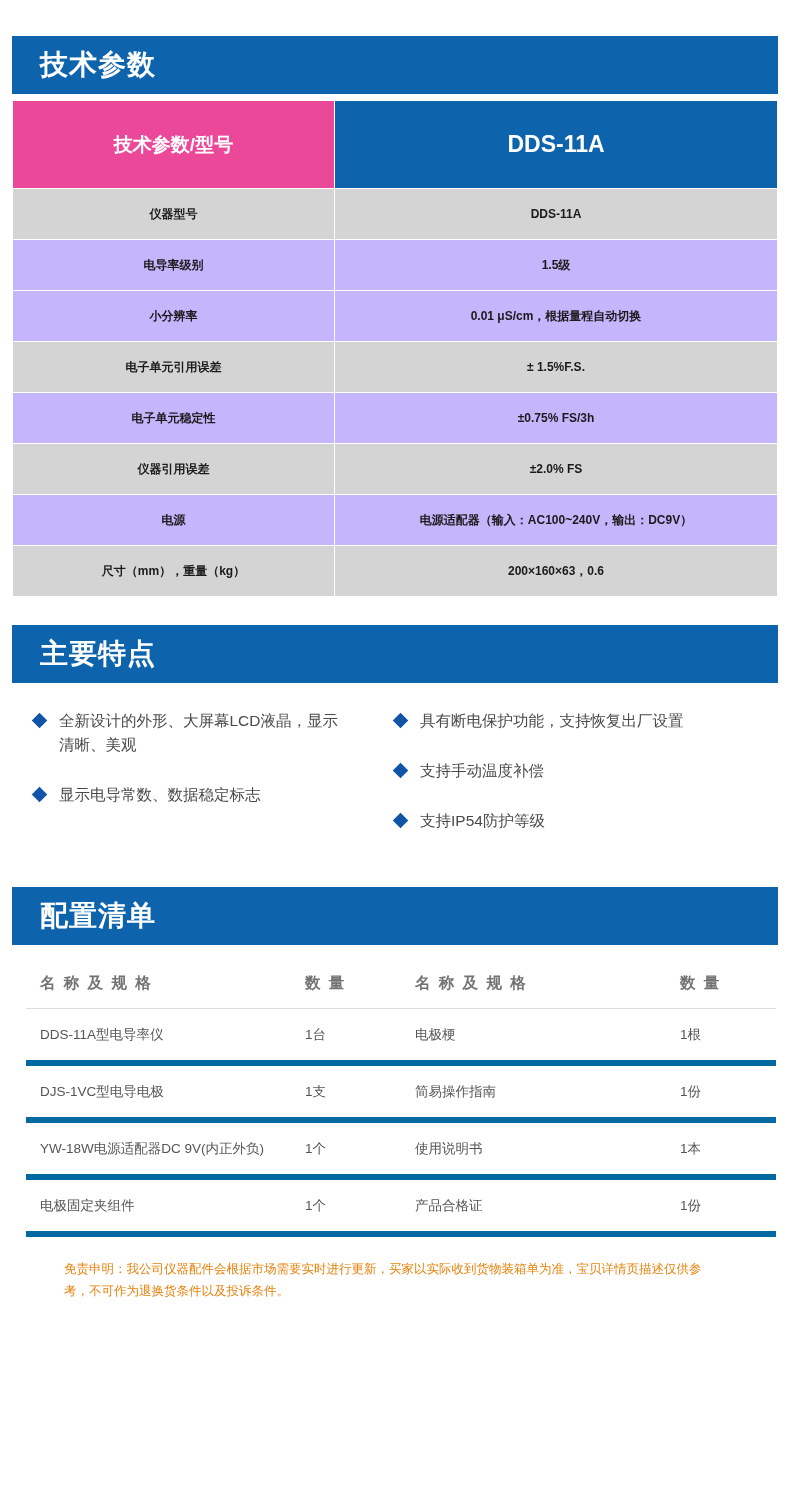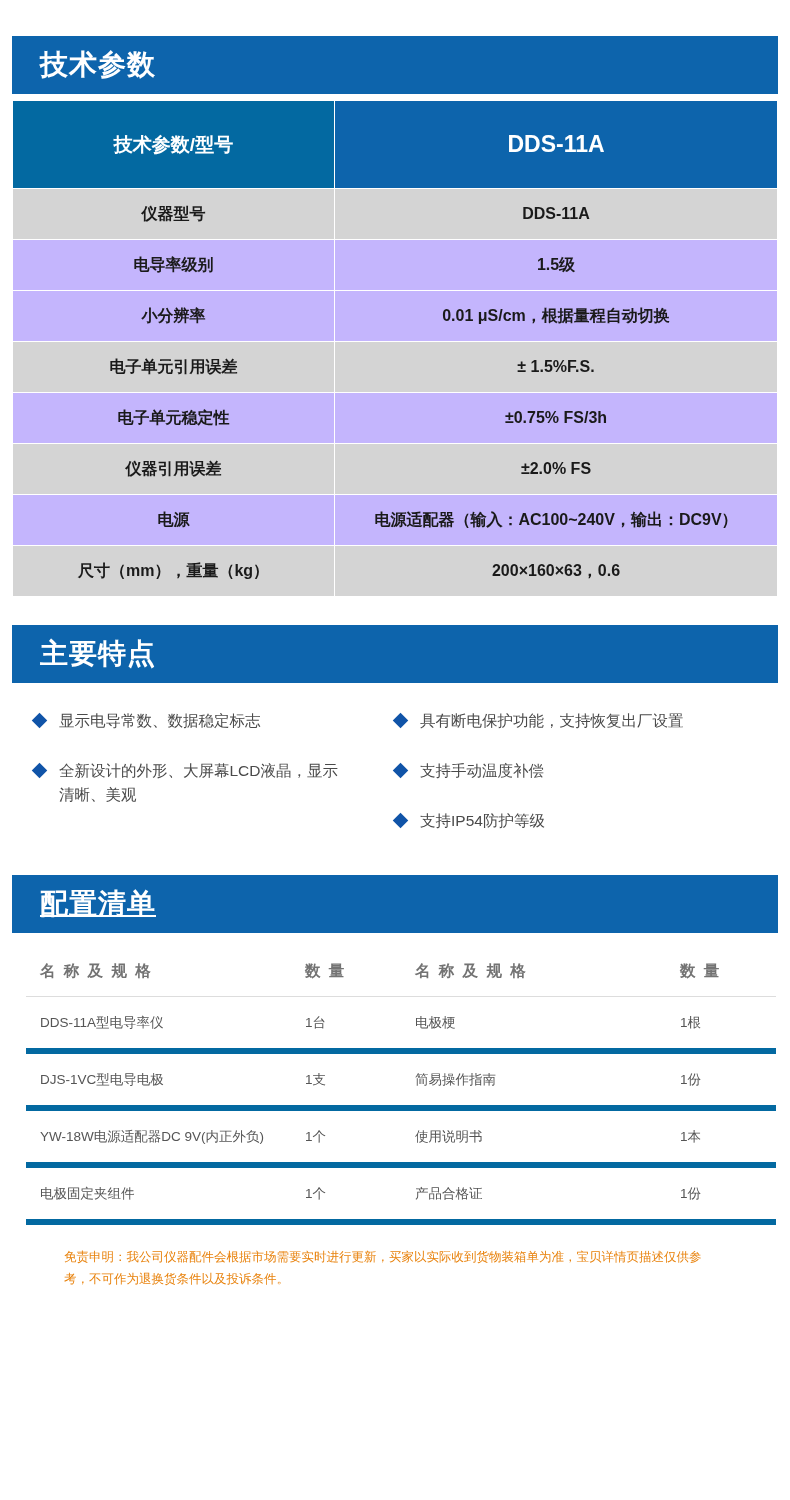--- a/index.html
+++ b/index.html
@@ -24,52 +24,52 @@
     font-size: 28px;
     font-weight: bold;
     letter-spacing: 1px;
     display: flex;
     align-items: center;
     padding-left: 28px;
     height: 58px;
   }
   .banner-spec   { margin: 36px 12px 0 12px; }
   .banner-feat   { margin: 28px 12px 0 12px; }
-  .banner-config { margin: 16px 12px 0 12px; text-decoration: underline; }
+  .banner-config { margin: 28px 12px 0 12px; }
 
   
   .spec-table {
     margin: 6px 12px 0 12px;
     width: 766px;
     border-collapse: collapse;
     table-layout: fixed;
   }
   .spec-table th.head-left {
-    background: #0369a1;
+    background: #ec4899;
     color: #ffffff;
     font-size: 19px;
     font-weight: bold;
     height: 88px;
     width: 322px;
     text-align: center;
     border: 1px solid #ffffff;
   }
   .spec-table th.head-right {
     background: #0d64ac;
     color: #ffffff;
     font-size: 23px;
     font-weight: bold;
     height: 88px;
     text-align: center;
     border: 1px solid #ffffff;
   }
   .spec-table td {
     height: 51px;
     text-align: center;
-    font-size: 16px;
+    font-size: 12px;
     color: #1a1a1a;
     font-weight: bold;
     border: 1px solid #ffffff;
   }
   .spec-table tr.odd td  { background: #d4d4d4; }
   .spec-table tr.even td { background: #c4b5fd; }
   .spec-table td.val { font-weight: bold; }
 
   
   .features {
@@ -192,25 +192,25 @@
   </table>
 
   <div class="banner banner-feat">
     <span>主要特点</span>
   </div>
 
   <div class="features">
     <div class="feat-col left">
       <div class="feat-item">
         <span class="diamond"></span>
+        <span class="feat-text">全新设计的外形、大屏幕LCD液晶，显示清晰、美观</span>
+      </div>
+      <div class="feat-item">
+        <span class="diamond"></span>
         <span class="feat-text">显示电导常数、数据稳定标志</span>
-      </div>
-      <div class="feat-item">
-        <span class="diamond"></span>
-        <span class="feat-text">全新设计的外形、大屏幕LCD液晶，显示清晰、美观</span>
       </div>
     </div>
     <div class="feat-col right">
       <div class="feat-item">
         <span class="diamond"></span>
         <span class="feat-text">具有断电保护功能，支持恢复出厂设置</span>
       </div>
       <div class="feat-item">
         <span class="diamond"></span>
         <span class="feat-text">支持手动温度补偿</span>

